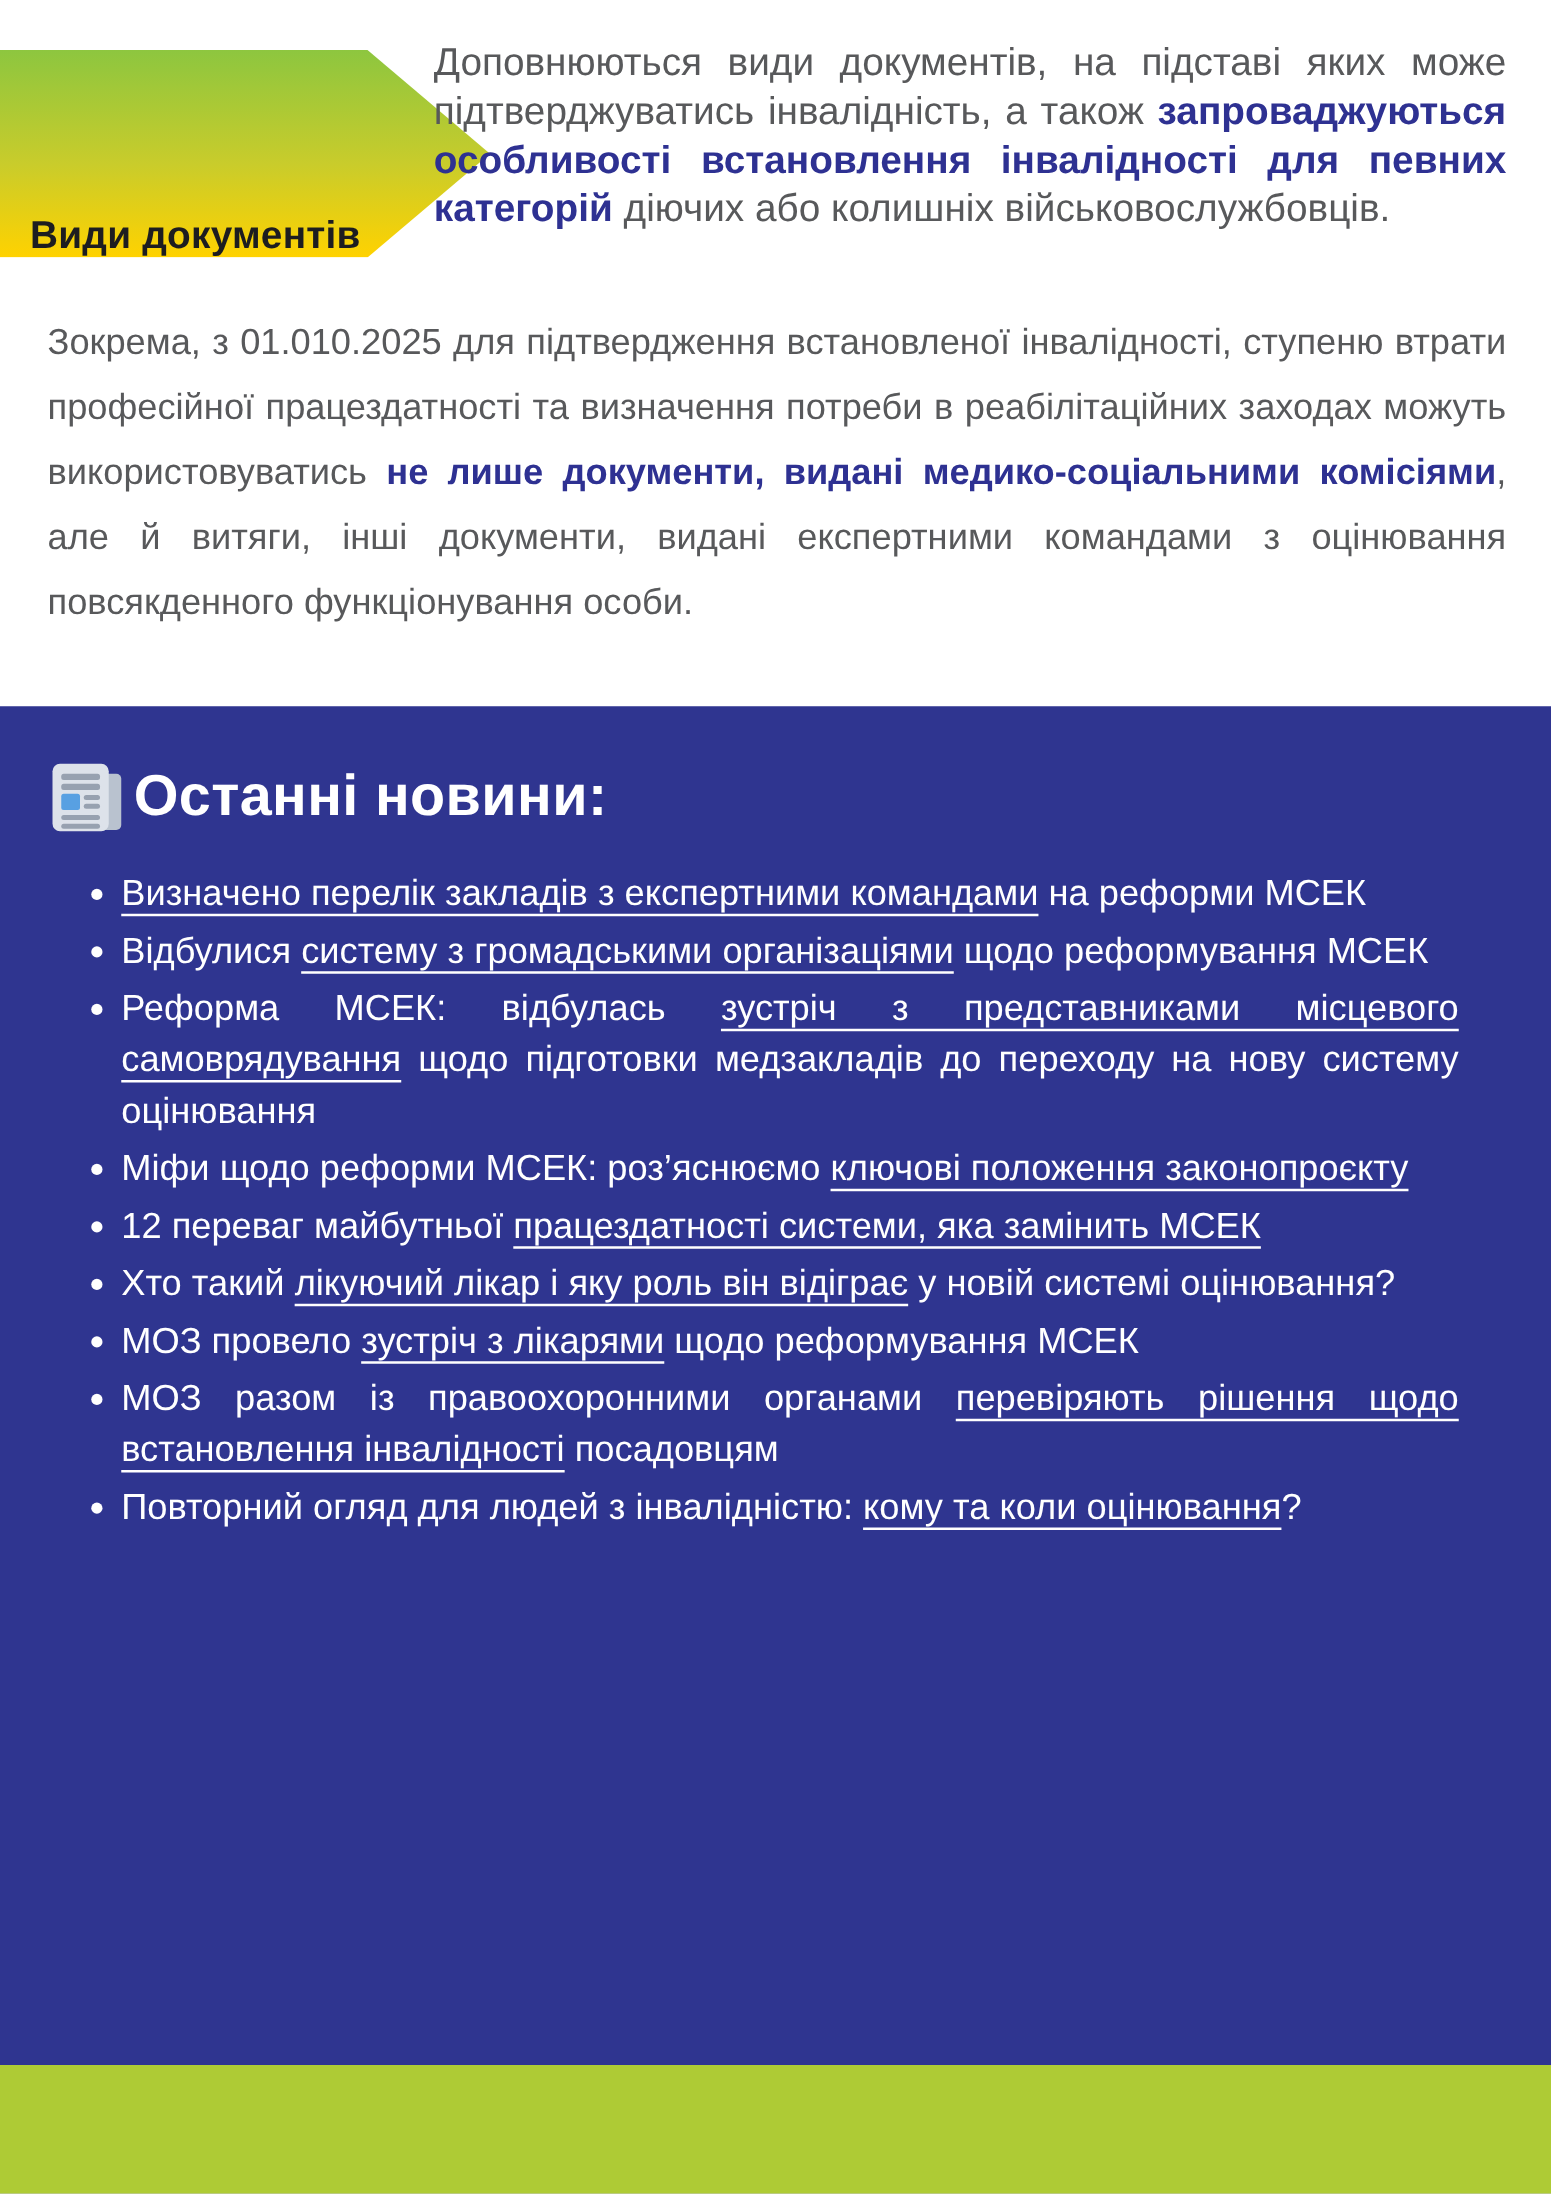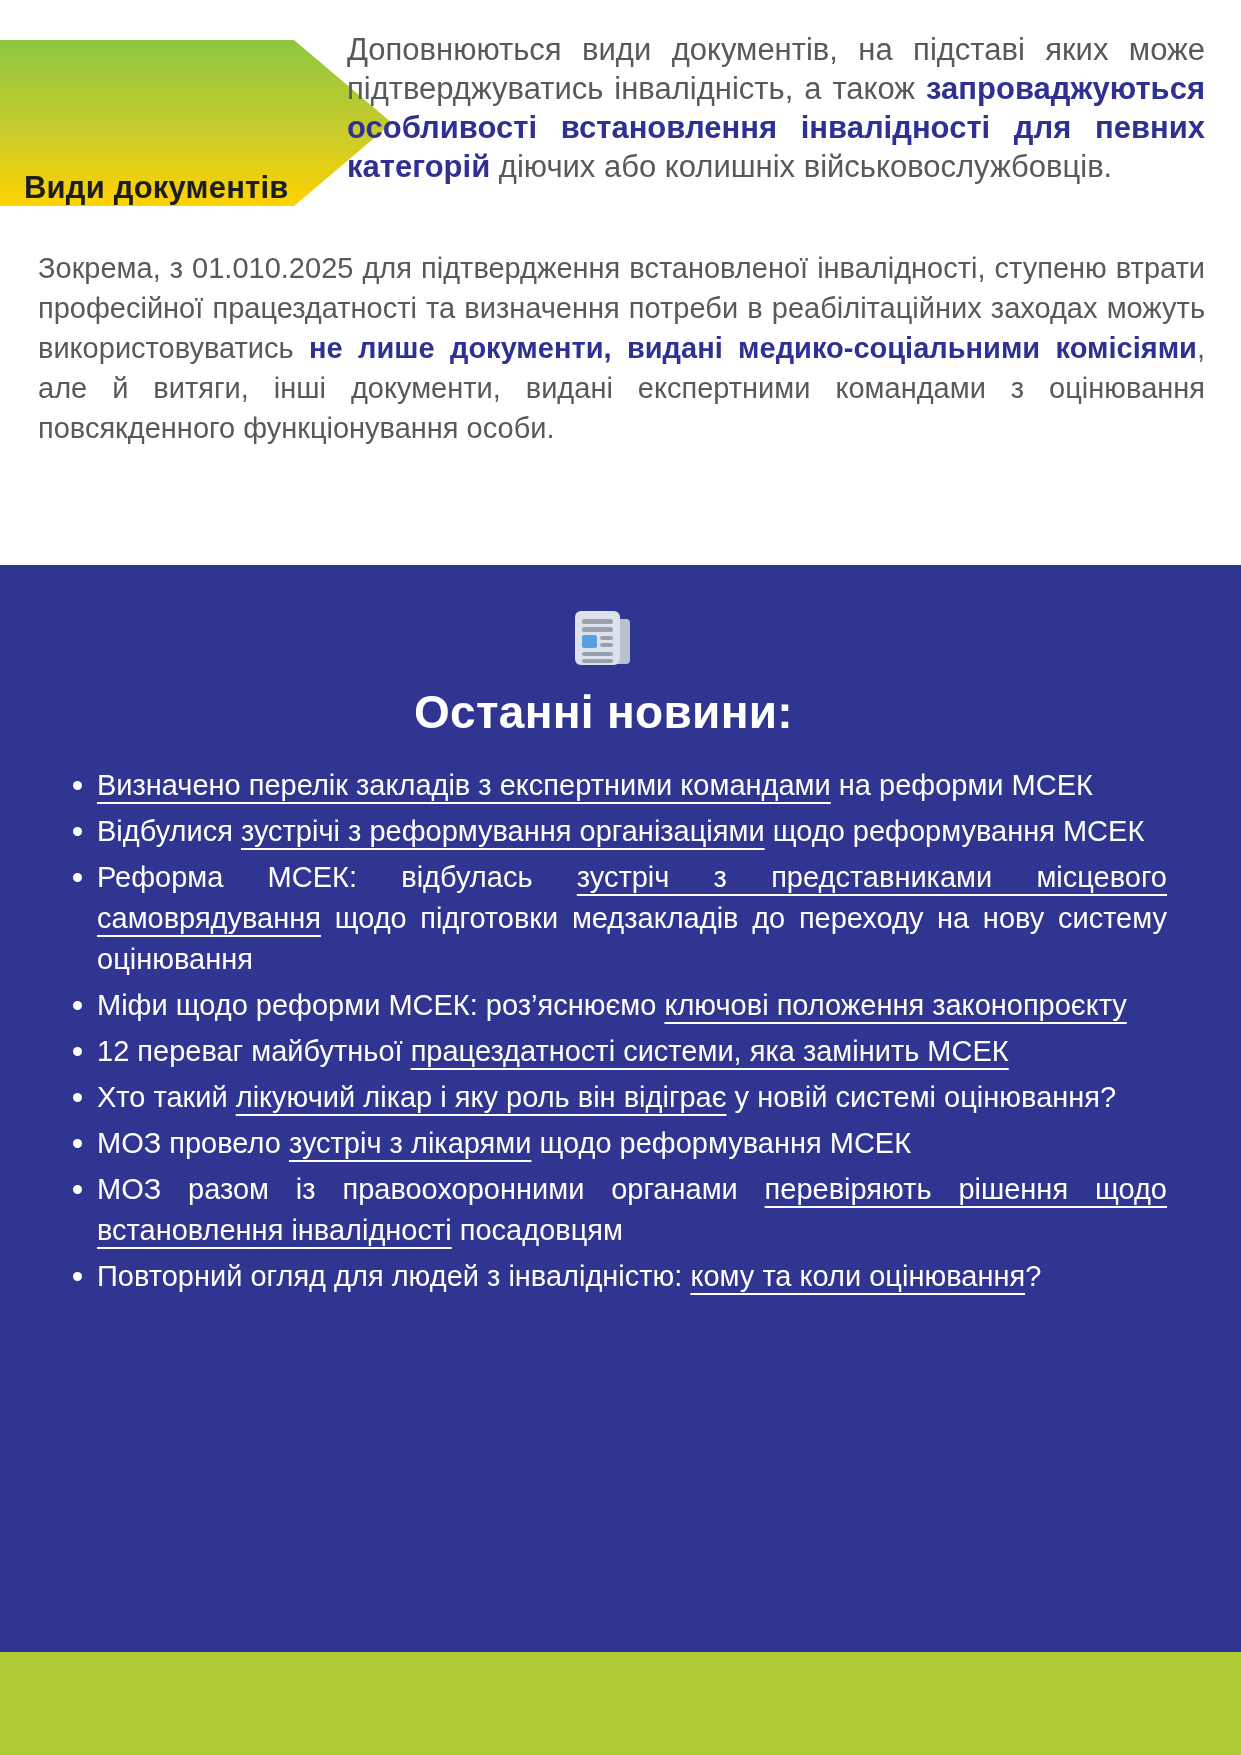--- a/index.html
+++ b/index.html
@@ -16,31 +16,31 @@
     display:flex;align-items:flex-end;box-sizing:border-box;padding-left:24px;
   }
   .banner-label{font-size:31px;font-weight:700;color:#1d1d20;letter-spacing:.2px;}
   
   .intro{
     position:absolute;left:347px;top:30px;width:858px;margin:0;
     font-size:31px;line-height:39px;color:#58595b;text-align:justify;
   }
   .paragraph{
     position:absolute;left:38px;top:248px;width:1167px;margin:0;
-    font-size:29px;line-height:40px;color:#58595b;text-align:justify;
+    font-size:29px;line-height:52px;color:#58595b;text-align:justify;
   }
   .seg-plain{}
   .seg-bold-navy{color:#2e3192;font-weight:700;}
   
   .news-panel{
     position:absolute;left:0;top:565px;width:1241px;height:1087px;
     background:#2f3590;box-sizing:border-box;
     padding:44px 74px 0 40px;
   }
-  .news-header{display:flex;align-items:center;gap:16px;flex-direction:column;}
+  .news-header{display:flex;gap:5px;}
   .news-icon{display:inline-flex;flex:0 0 auto;}
   .news-heading{margin:0;color:#ffffff;font-size:46px;font-weight:700;letter-spacing:.3px;}
   .news-list{list-style:none;margin:26px 0 0;padding:0 0 0 57px;}
   .news-list li{
     position:relative;color:#ffffff;font-size:29px;line-height:41px;
     text-align:justify;margin-bottom:5px;
   }
   .news-list li::before{
     content:"";position:absolute;left:-24px;top:16px;width:9px;height:9px;
     border-radius:50%;background:#ffffff;
@@ -79,21 +79,21 @@
         <rect x="27" y="27" width="13" height="4" rx="2" fill="#97a1b0"></rect>
         <rect x="27" y="34" width="13" height="4" rx="2" fill="#97a1b0"></rect>
         <rect x="9" y="43" width="31" height="4" rx="2" fill="#97a1b0"></rect>
         <rect x="9" y="50" width="31" height="4" rx="2" fill="#97a1b0"></rect>
       </svg>
     </span>
     <h1 class="news-heading">Останні новини:</h1>
   </div>
   <ul class="news-list">
       <li><span class="seg-link">Визначено перелік закладів з експертними командами</span><span class="seg-plain"> на реформи МСЕК</span></li>
-      <li><span class="seg-plain">Відбулися </span><span class="seg-link">зустрічі з реформування організаціями</span><span class="seg-plain"> щодо реформування МСЕК</span></li>
+      <li><span class="seg-plain">Відбулися </span><span class="seg-link">систему з громадськими організаціями</span><span class="seg-plain"> щодо реформування МСЕК</span></li>
       <li><span class="seg-plain">Реформа МСЕК: відбулась </span><span class="seg-link">зустріч з представниками місцевого самоврядування</span><span class="seg-plain"> щодо підготовки медзакладів до переходу на нову систему оцінювання</span></li>
       <li><span class="seg-plain">Міфи щодо реформи МСЕК: роз’яснюємо </span><span class="seg-link">ключові положення законопроєкту</span></li>
       <li><span class="seg-plain">12 переваг майбутньої </span><span class="seg-link">працездатності системи, яка замінить МСЕК</span></li>
       <li><span class="seg-plain">Хто такий </span><span class="seg-link">лікуючий лікар і яку роль він відіграє</span><span class="seg-plain"> у новій системі оцінювання?</span></li>
       <li><span class="seg-plain">МОЗ провело </span><span class="seg-link">зустріч з лікарями</span><span class="seg-plain"> щодо реформування МСЕК</span></li>
       <li><span class="seg-plain">МОЗ разом із правоохоронними органами </span><span class="seg-link">перевіряють рішення щодо встановлення інвалідності</span><span class="seg-plain"> посадовцям</span></li>
       <li><span class="seg-plain">Повторний огляд для людей з інвалідністю: </span><span class="seg-link">кому та коли оцінювання</span><span class="seg-plain">?</span></li>
     </ul>
 </section>
 

